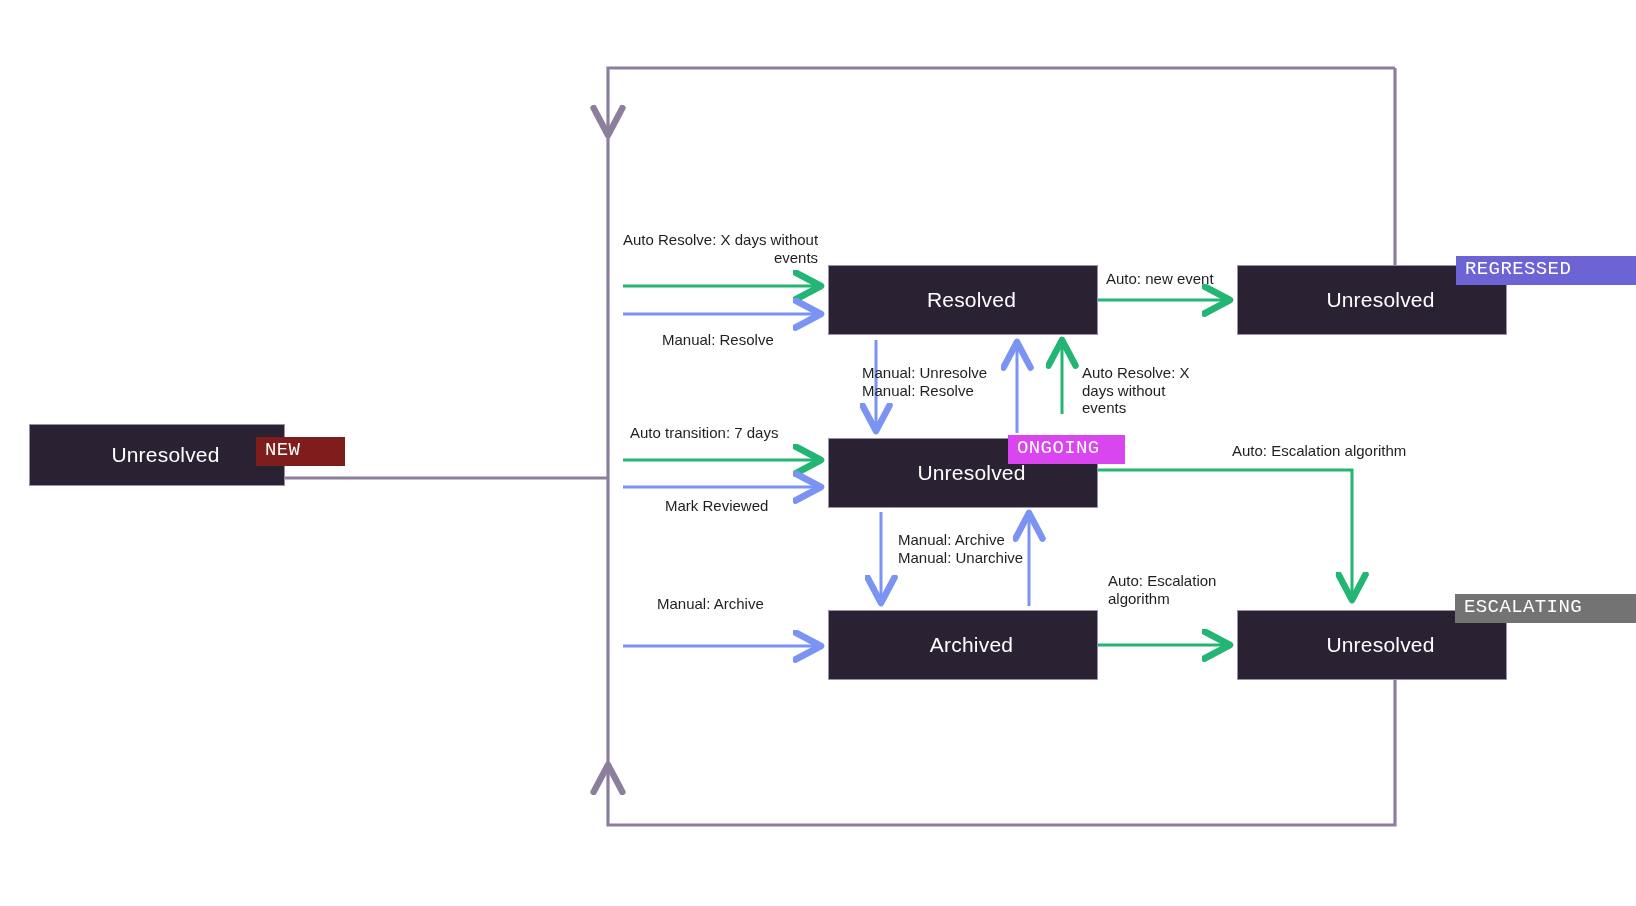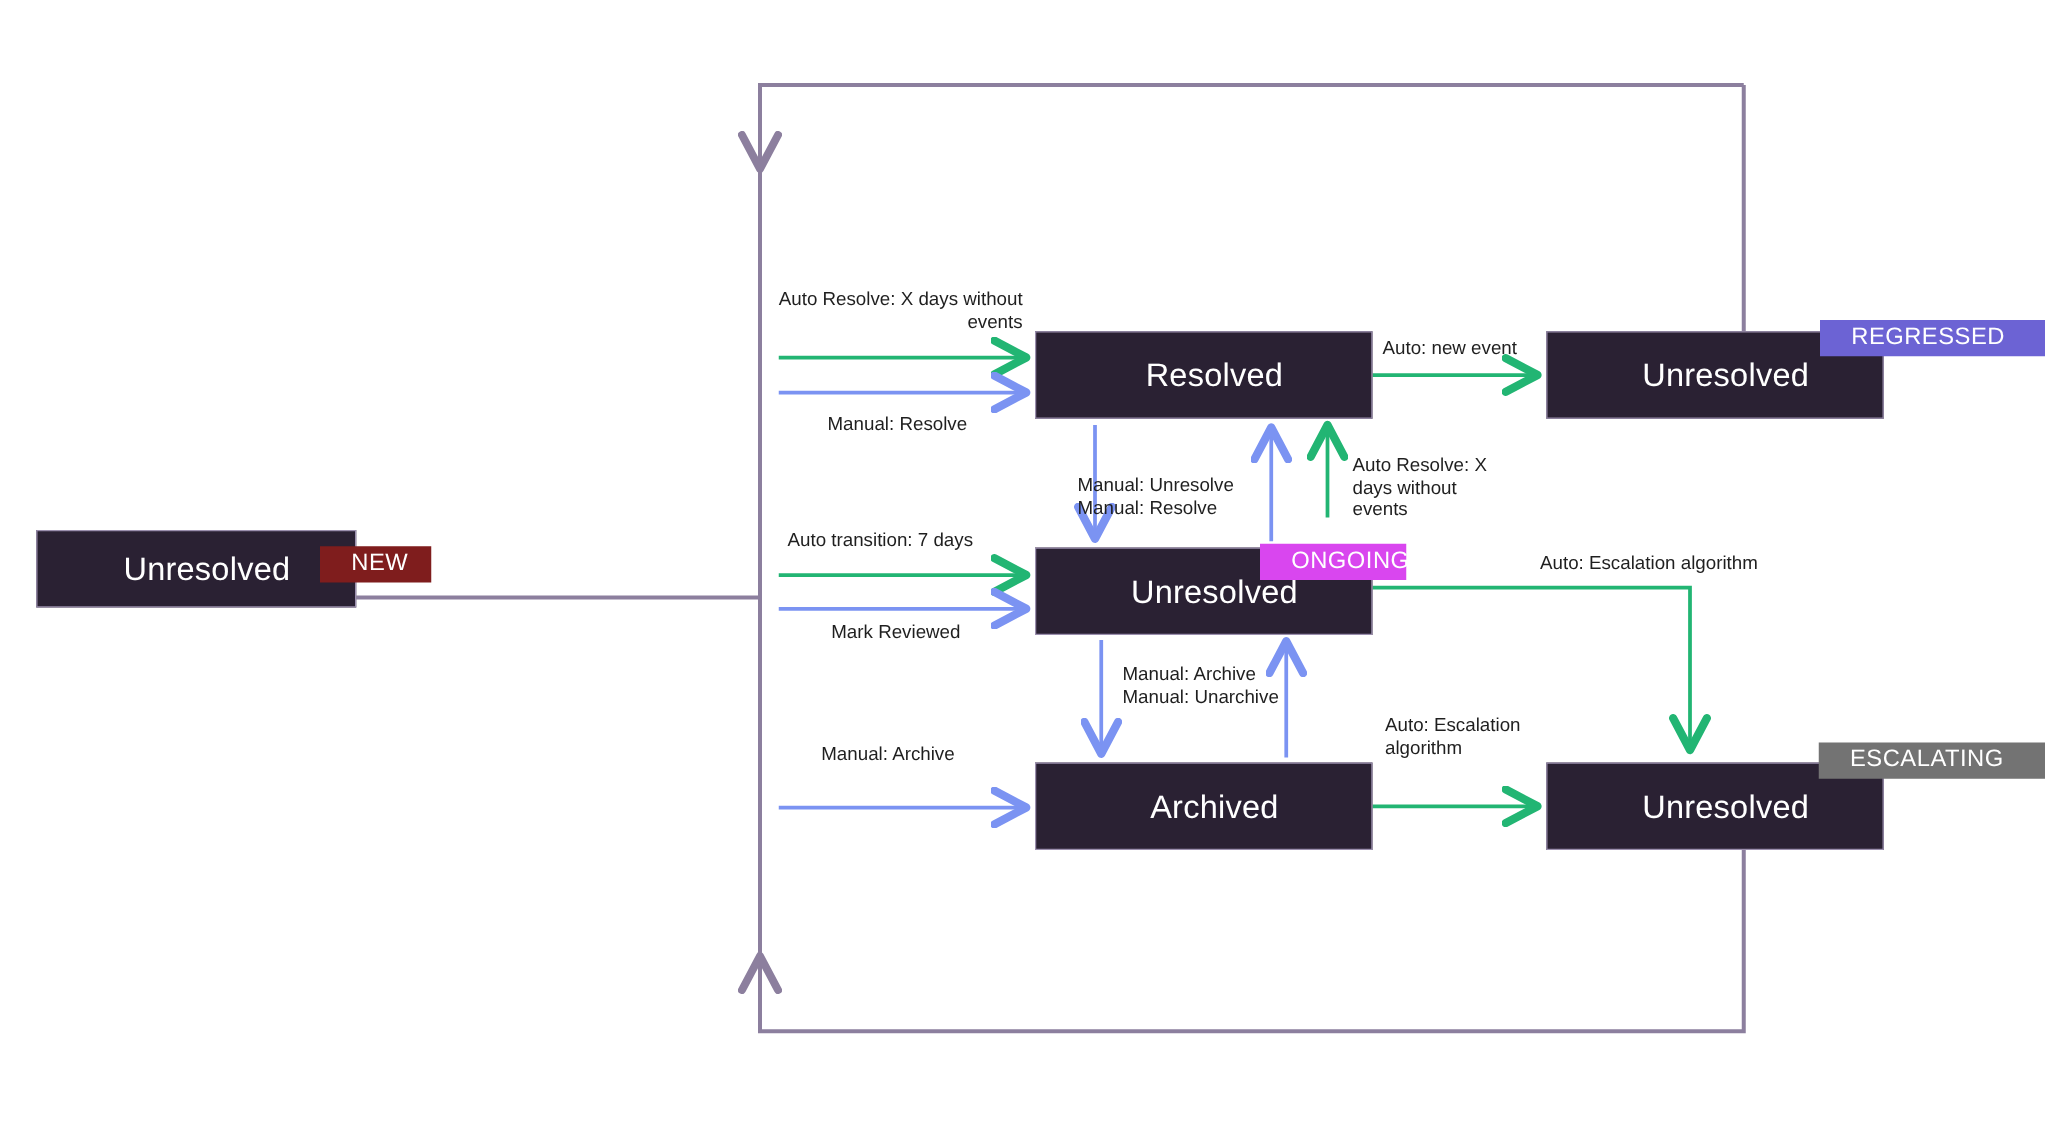--- a/index.html
+++ b/index.html
@@ -11,34 +11,35 @@
   }
   #stage{position:relative;width:1636px;height:906px;}
   #wires{position:absolute;left:0;top:0;width:1636px;height:906px;}
 
   .node{
     position:absolute;
     background:#2a2133;
     border:1px solid #9b8fae;
     display:flex;align-items:center;justify-content:center;
     color:#ffffff;
-    font-size:26px;
+    font-size:21px;
     letter-spacing:.2px;
     box-sizing:border-box;
     padding-left:17px;
   }
   .badge{
     position:absolute;
     color:#ffffff;
     font-size:19px;
     letter-spacing:.4px;
-    padding:3px 9px 4px 25px;
+    padding:3px 9px 4px 9px;
     box-sizing:border-box;
     white-space:nowrap;
     line-height:1.15;
+    font-family:Liberation Mono, monospace;
   }
   .elabel{
     position:absolute;
     color:#1f1f1f;
     font-size:15px;
     line-height:17.5px;
     white-space:pre;
   }
 </style>
 </head>
@@ -131,21 +132,21 @@
 
   <div class="badge" style="left:1455px;top:594px;width:181px;background:#737373;">ESCALATING</div>
 
   <div class="elabel" style="left:623px;top:231px;text-align:right;">Auto Resolve: X days without
 events</div>
 
   <div class="elabel" style="left:662px;top:331px;">Manual: Resolve</div>
 
   <div class="elabel" style="left:1106px;top:270px;">Auto: new event</div>
 
-  <div class="elabel" style="left:862px;top:380px;">Manual: Unresolve
+  <div class="elabel" style="left:862px;top:364px;">Manual: Unresolve
 Manual: Resolve</div>
 
   <div class="elabel" style="left:1060px;top:364px;padding-left:22px;">Auto Resolve: X
 days without
 events</div>
 
   <div class="elabel" style="left:630px;top:424px;">Auto transition: 7 days</div>
 
   <div class="elabel" style="left:665px;top:497px;">Mark Reviewed</div>
 

